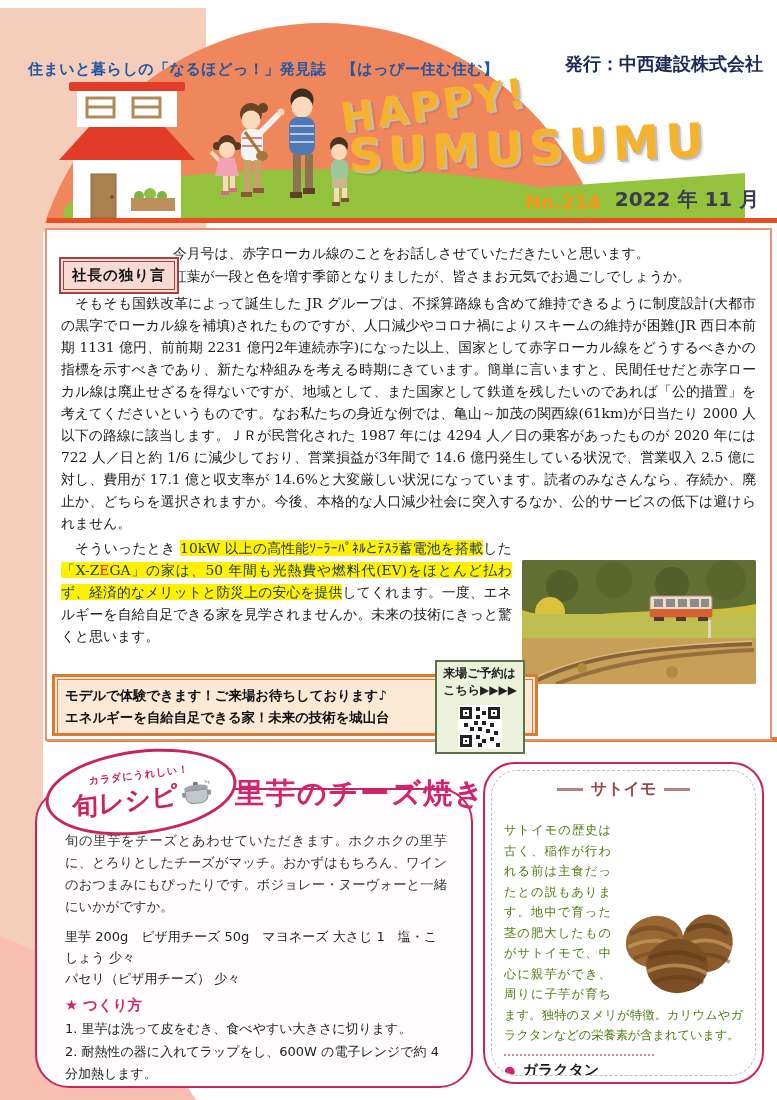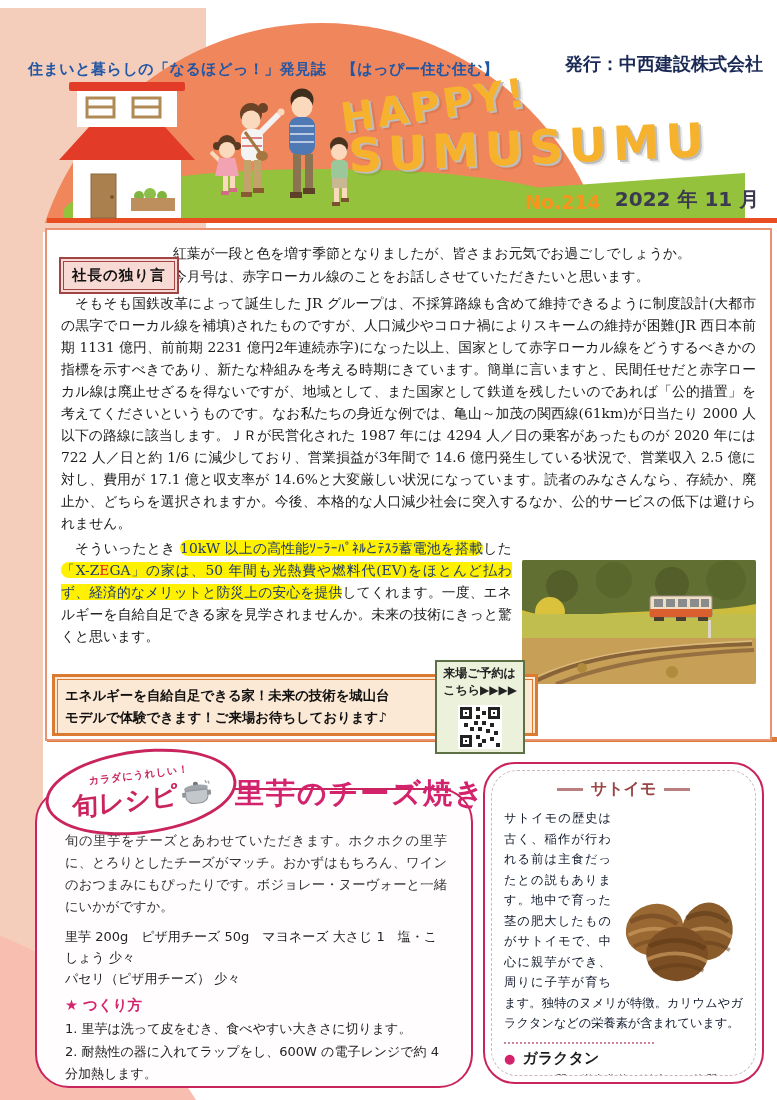--- a/index.html
+++ b/index.html
@@ -29,21 +29,21 @@
   .article{position:absolute;left:45px;top:228px;width:727px;height:513px;box-sizing:border-box;
       background:#fff;border:2px solid #E89272;z-index:2;padding:10px 14px;
       font-family:"DejaVu Serif","Liberation Serif",serif;color:#1a1a1a;}
   .label-box{position:absolute;left:12px;top:11px;background:#F7DAD4;border:2px solid #A04545;
       box-shadow:inset 0 0 0 2px #F7DAD4,inset 0 0 0 3px #A04545;padding:7px 11px;
       font-family:"DejaVu Sans","Liberation Sans",sans-serif;font-size:14.5px;font-weight:bold;
       letter-spacing:1px;color:#111;margin-top:16px;}
   .intro{margin:2px 0 4px 112px;}
   .intro p{margin:0;font-size:13.8px;line-height:23px;}
   .body{margin:3px 0 0;font-size:13.8px;line-height:22px;text-align:justify;}
-  mark{background:#FFF100;color:#1F3A6E;border-radius:8px;}
+  mark{background:#FFF100;color:#1F3A6E;}
   .red{color:#E3261D;}
   .photo-float{float:right;width:234px;height:124px;margin:23px 0 2px 10px;border-radius:2px;overflow:hidden;}
 
   
   .promo{position:absolute;left:5px;top:444px;width:486px;height:62px;box-sizing:border-box;
       border:3px solid #DB7A31;background:#FCE9D5;
       font-family:"DejaVu Sans","Liberation Sans",sans-serif;}
   .promo-inner{height:100%;margin:2px;border:1px solid #DB7A31;box-sizing:border-box;
       display:flex;align-items:center;gap:8px;padding:4px 7px;}
   .promo-text{font-size:13.4px;font-weight:700;line-height:22px;color:#111;white-space:nowrap;}
@@ -70,22 +70,22 @@
   .r-step{margin:0;font-size:13px;line-height:22.5px;color:#222;}
 
   
   .satoimo{position:absolute;left:483px;top:762px;width:281px;height:322px;box-sizing:border-box;
       background:#fff;border:2px solid #C9245E;border-radius:32px;z-index:2;padding:6px;}
   .satoimo-inner{height:100%;box-sizing:border-box;border:1px dashed #CBB9B9;border-radius:26px;
       padding:8px 12px 6px;overflow:hidden;}
   .s-head{display:flex;align-items:center;justify-content:center;gap:8px;
       font-size:16px;font-weight:bold;color:#9B4444;}
   .dash{width:26px;height:3px;background:#BA7F7F;}
-  .s-body{margin:8px 0 0;font-family:"DejaVu Serif","Liberation Serif",serif;
-      font-size:12.2px;line-height:20.5px;color:#0f172a;text-align:justify;}
+  .s-body{margin:20px 0 0;font-family:"DejaVu Serif","Liberation Serif",serif;
+      font-size:12.2px;line-height:20.5px;color:#4d7c0f;text-align:justify;}
   .taro-float{float:right;width:128px;height:92px;margin:84px 0 2px 4px;}
   .dotted{border-top:2px dotted #CC8899;width:150px;margin:8px 0 5px;}
   .g-head{font-size:15px;font-weight:bold;color:#1a1a1a;}
   .g-head .bullet{color:#D4236D;font-size:13px;margin-right:2px;}
   .g-body{margin:2px 0 0;font-size:12.3px;line-height:20px;color:#333;text-align:justify;}
 </style>
 </head>
 <body>
 
 <div class="page">
@@ -181,22 +181,22 @@
   <div class="mast-happy">HAPPY!</div>
   <div class="mast-sumu">SUMUSUMU</div>
   <div class="issue">
     <span class="issue-no">No.214</span>
     <span class="issue-date">2022 年 11 月</span>
   </div>
 
   <section class="article">
     <div class="label-box">社長の独り言</div>
     <div class="intro">
+      <p>今月号は、赤字ローカル線のことをお話しさせていただきたいと思います。</p>
       <p>紅葉が一段と色を増す季節となりましたが、皆さまお元気でお過ごしでしょうか。</p>
-      <p>今月号は、赤字ローカル線のことをお話しさせていただきたいと思います。</p>
     </div>
     <p class="body">　そもそも国鉄改革によって誕生した JR グループは、不採算路線も含めて維持できるように制度設計(大都市の黒字でローカル線を補填)されたものですが、人口減少やコロナ禍によりスキームの維持が困難(JR 西日本前期 1131 億円、前前期 2231 億円2年連続赤字)になった以上、国家として赤字ローカル線をどうするべきかの指標を示すべきであり、新たな枠組みを考える時期にきています。簡単に言いますと、民間任せだと赤字ローカル線は廃止せざるを得ないですが、地域として、また国家として鉄道を残したいのであれば「公的措置」を考えてくださいというものです。なお私たちの身近な例では、亀山～加茂の関西線(61km)が日当たり 2000 人以下の路線に該当します。ＪＲが民営化された 1987 年には 4294 人／日の乗客があったものが 2020 年には 722 人／日と約 1/6 に減少しており、営業損益が3年間で 14.6 億円発生している状況で、営業収入 2.5 億に対し、費用が 17.1 億と収支率が 14.6%と大変厳しい状況になっています。読者のみなさんなら、存続か、廃止か、どちらを選択されますか。今後、本格的な人口減少社会に突入するなか、公的サービスの低下は避けられません。</p>
     <p class="body">
       <span class="photo-float">
         <svg width="234" height="124" viewBox="0 0 234 124">
           <rect width="234" height="124" fill="#C8C23F"></rect>
           <path d="M0,0 H234 V44 C185,54 120,48 62,56 C32,58 12,54 0,50 Z" fill="#4E6A33"></path>
           <circle cx="40" cy="26" r="16" fill="#3E5629"></circle>
             <circle cx="92" cy="20" r="18" fill="#45602D"></circle>
           <circle cx="150" cy="24" r="17" fill="#3E5629"></circle>
@@ -225,22 +225,22 @@
             <circle cx="150" cy="112" r="6" fill="#A8893F"></circle>
           <rect width="234" height="124" fill="#F0A030" opacity="0.12"></rect>
         </svg>
       </span>
       <span>　そういったとき </span><mark>10kW 以上の高性能ｿｰﾗｰﾊﾟﾈﾙとﾃｽﾗ蓄電池を搭載</mark><span>した</span><mark><span>「X-Z</span><span class="red">E</span><span>GA」の家は、50 年間も光熱費や燃料代(EV)をほとんど払わず、経済的なメリットと防災上の安心を提供</span></mark><span>してくれます。一度、エネルギーを自給自足できる家を見学されませんか。未来の技術にきっと驚くと思います。</span>
     </p>
 
     <div class="promo">
       <div class="promo-inner">
         <div class="promo-text">
+          <div>モデルで体験できます！ご来場お待ちしております♪</div>
           <div>エネルギーを自給自足できる家！未来の技術を城山台</div>
-          <div>モデルで体験できます！ご来場お待ちしております♪</div>
         </div>
         <div class="qr-panel">
           <div class="qr-label">
             <div>来場ご予約は</div>
             <div>こちら▶▶▶▶</div>
           </div>
           <svg width="44" height="44" viewBox="0 0 44 44">
             <rect width="44" height="44" fill="#ffffff"></rect>
             <g fill="#222222">
               <rect x="2" y="2" width="12" height="12"></rect>

